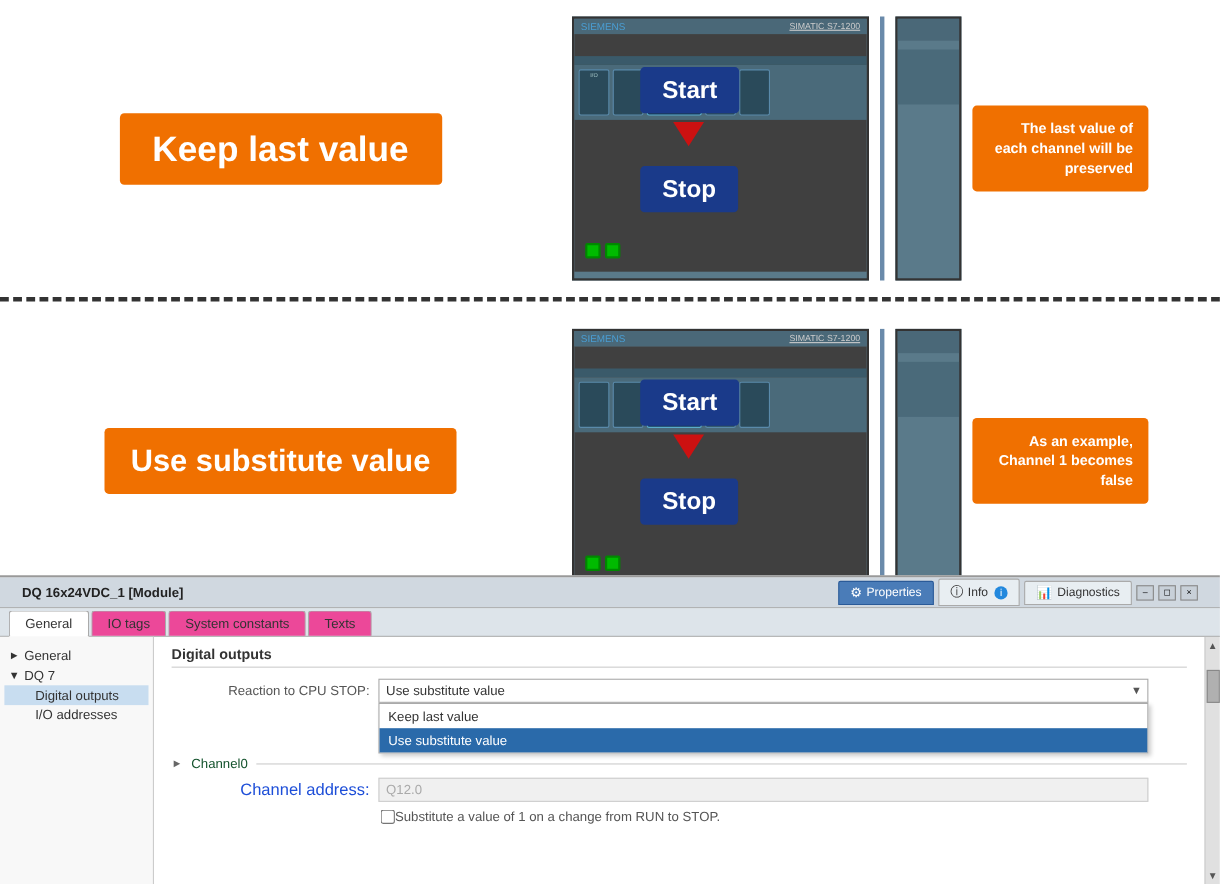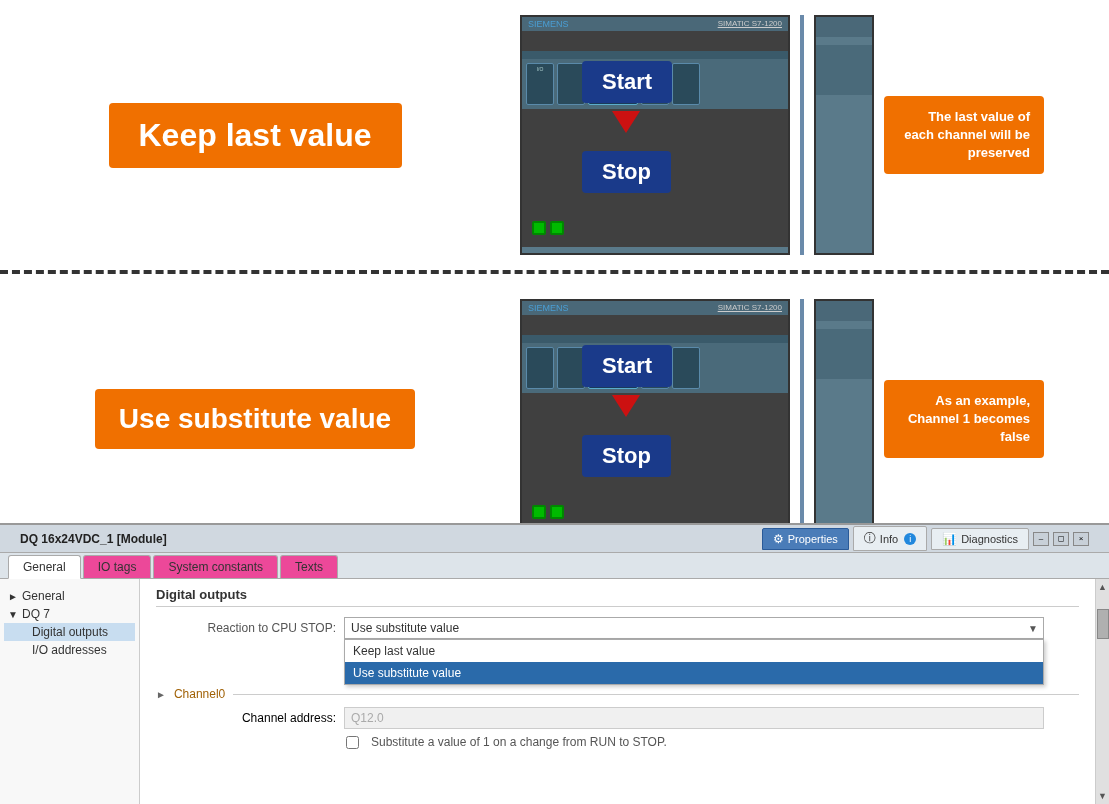--- a/index.html
+++ b/index.html
@@ -413,55 +413,55 @@
     }
 
     .channel-expand {
       font-size: 10px;
       color: #666;
       cursor: pointer;
     }
 
     .channel-label {
       font-size: 12px;
-      color: #a16207;
+      color: #14532d;
     }
 
     .channel-line {
       flex: 1;
       border-bottom: 1px solid #ccc;
     }
 
     .channel-address-row {
       display: flex;
       align-items: center;
       margin: 6px 0;
       gap: 8px;
     }
 
     .addr-label {
-      font-size: 12px;
-      color: #000000;
+      font-size: 15px;
+      color: #1d4ed8;
       width: 180px;
       text-align: right;
     }
 
     .addr-input {
       width: 700px;
       padding: 3px 6px;
       font-size: 12px;
       border: 1px solid #ccc;
       background: #f0f0f0;
       color: #aaa;
     }
 
     .checkbox-row {
       display: flex;
       align-items: center;
-      gap: 12px;
+      gap: 0;
       margin-left: 190px;
     }
 
     .checkbox-row input[type="checkbox"] {
       width: 13px;
       height: 13px;
     }
 
     .checkbox-label {
       font-size: 12px;

